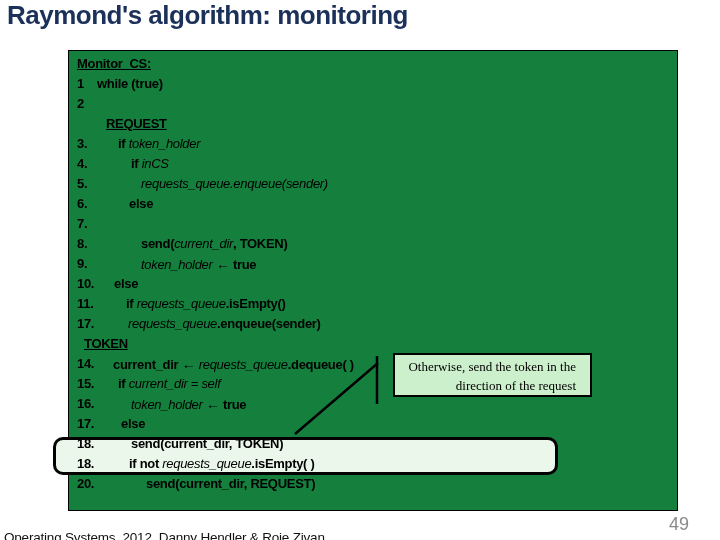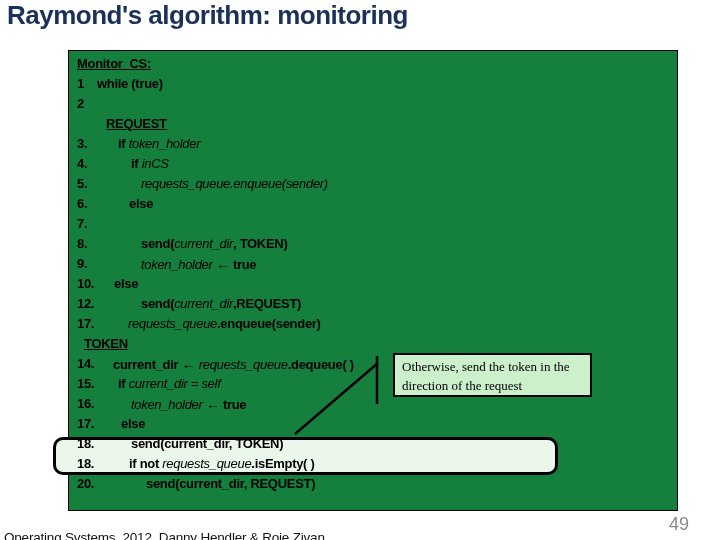--- a/index.html
+++ b/index.html
@@ -31,21 +31,21 @@
     position:absolute;left:53px;top:437px;width:505px;height:38px;
     box-sizing:border-box;border:3px solid #000;border-radius:10px;
     background:var(--hl-fill,#ebf7eb);z-index:1;
   }
   .leader{position:absolute;left:0;top:0;z-index:3;pointer-events:none;}
   .callout{
     position:absolute;left:393px;top:353px;width:199px;height:44px;
     box-sizing:border-box;border:2px solid #000;
     background:var(--callout-fill,#ccefcc);z-index:4;
     font-family:"Liberation Serif",serif;font-size:13px;line-height:19px;
-    padding:2px 14px 0 7px;color:#000;
+    padding:2px 14px 0 7px;color:#000;text-align:right;
   }
   .footer-credit{
     position:absolute;left:4px;top:530px;font-size:13.5px;
     letter-spacing:-0.2px;color:#111;
   }
   .footer-page{
     position:absolute;right:31px;top:514px;font-size:18px;color:#8a8a8a;
   }
 </style>
 </head>
@@ -62,21 +62,21 @@
         <div class="row"><span class="num">2</span></div>
         <div class="row"><span class="lbl" style="margin-left: 37px;">REQUEST</span></div>
         <div class="row"><span class="num">3.</span><span class="txt" style="margin-left: 49px;"><span class="seg-b">if </span><span class="seg-i">token_holder</span></span></div>
         <div class="row"><span class="num">4.</span><span class="txt" style="margin-left: 62px; text-align: right;"><span class="seg-b">if </span><span class="seg-i">inCS</span></span></div>
         <div class="row"><span class="num">5.</span><span class="txt" style="margin-left: 72px;"><span class="seg-i">requests_queue.enqueue(sender)</span></span></div>
         <div class="row"><span class="num">6.</span><span class="txt" style="margin-left: 60px;"><span class="seg-b">else</span></span></div>
         <div class="row"><span class="num">7.</span></div>
         <div class="row"><span class="num">8.</span><span class="txt" style="margin-left: 72px;"><span class="seg-b">send(</span><span class="seg-i">current_dir</span><span class="seg-b">, TOKEN)</span></span></div>
         <div class="row"><span class="num">9.</span><span class="txt" style="margin-left: 72px;"><span class="seg-i">token_holder </span><span class="seg-a">←</span><span class="seg-b"> true</span></span></div>
         <div class="row"><span class="num">10.</span><span class="txt" style="margin-left: 45px;"><span class="seg-b">else</span></span></div>
-        <div class="row"><span class="num">12.</span><span class="txt" style="margin-left: 72px;"><span class="seg-b">send(</span><span class="seg-i">current_dir</span><span class="seg-b">,REQUEST)</span></span></div>
+        <div class="row"><span class="num">11.</span><span class="txt" style="margin-left: 57px;"><span class="seg-b">if </span><span class="seg-i">requests_queue</span><span class="seg-b">.isEmpty()</span></span></div>
         <div class="row"><span class="num">17.</span><span class="txt" style="margin-left: 59px;"><span class="seg-i">requests_queue</span><span class="seg-b">.enqueue(sender)</span></span></div>
         <div class="row"><span class="lbl" style="margin-left: 15px;">TOKEN</span></div>
         <div class="row"><span class="num">14.</span><span class="txt" style="margin-left: 44px;"><span class="seg-b">current_dir </span><span class="seg-a">←</span><span class="seg-i"> requests_queue</span><span class="seg-b">.dequeue( )</span></span></div>
         <div class="row"><span class="num">15.</span><span class="txt" style="margin-left: 49px;"><span class="seg-b">if </span><span class="seg-i">current_dir = self</span></span></div>
         <div class="row"><span class="num">16.</span><span class="txt" style="margin-left: 62px;"><span class="seg-i">token_holder </span><span class="seg-a">←</span><span class="seg-b"> true</span></span></div>
         <div class="row"><span class="num">17.</span><span class="txt" style="margin-left: 52px;"><span class="seg-b">else</span></span></div>
         <div class="row"><span class="num">18.</span><span class="txt" style="margin-left: 62px;"><span class="seg-b">send(current_dir, TOKEN)</span></span></div>
         <div class="row"><span class="num">18.</span><span class="txt" style="margin-left: 60px;"><span class="seg-b">if not </span><span class="seg-i">requests_queue</span><span class="seg-b">.isEmpty( )</span></span></div>
         <div class="row"><span class="num">20.</span><span class="txt" style="margin-left: 77px;"><span class="seg-b">send(current_dir, REQUEST)</span></span></div>
       </div>

